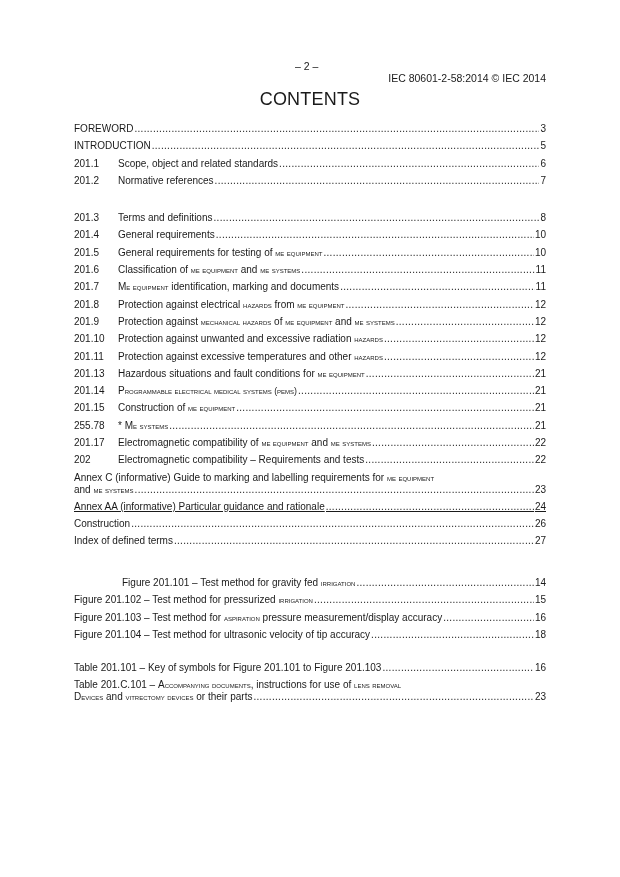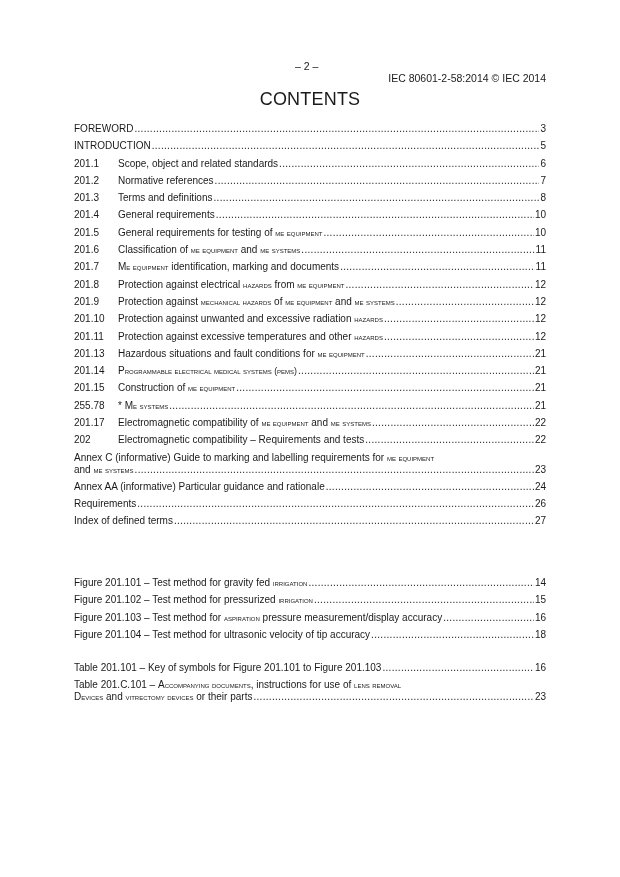--- a/index.html
+++ b/index.html
@@ -52,21 +52,21 @@
       </div>
     </div>
     <div style="height: 17.3px; position: relative;">
       <div class="entry">
         <span class="num">201.2</span>
         <span class="text">Normative references</span>
         <span class="dots"></span>
         <span class="pg">7</span>
       </div>
     </div>
-    <div style="height: 17.3px; position: relative;">
+    <div style="height: 17.3px; position: relative; margin-top: 20px;">
       <div class="entry">
         <span class="num">201.3</span>
         <span class="text">Terms and definitions</span>
         <span class="dots"></span>
         <span class="pg">8</span>
       </div>
     </div>
     <div style="height: 17.3px; position: relative;">
       <div class="entry">
         <span class="num">201.4</span>
@@ -182,44 +182,44 @@
     <div style="height: 29px; position: relative;">
       <div class="entry">
         <span class="text">Annex C (informative)  Guide to marking and labelling requirements for <span class="sc">ME EQUIPMENT</span></span>
       </div>
       <div class="entry">
         <span class="text">and <span class="sc">ME SYSTEMS</span></span>
         <span class="dots"></span>
         <span class="pg">23</span>
       </div>
     </div>
-    <div style="height: 17.3px; position: relative;">
+    <div style="height: 17.3px; position: relative; text-decoration: underline;">
       <div class="entry">
         <span class="text">Annex AA (informative)  Particular guidance and rationale</span>
         <span class="dots"></span>
         <span class="pg">24</span>
       </div>
     </div>
     <div style="height: 17.3px; position: relative;">
       <div class="entry">
-        <span class="text">Requirements</span>
+        <span class="text">Construction</span>
         <span class="dots"></span>
         <span class="pg">26</span>
       </div>
     </div>
     <div style="height: 17.3px; position: relative;">
       <div class="entry">
         <span class="text">Index of defined terms</span>
         <span class="dots"></span>
         <span class="pg">27</span>
       </div>
     </div>
   </div>
 <div class="toc" id="toc-figures" style="top:577px;">
-    <div style="height: 17.3px; position: relative;">
+    <div style="height: 17.3px; position: relative; margin-left: 48px;">
       <div class="entry">
         <span class="text">Figure 201.101 – Test method for gravity fed <span class="sc">IRRIGATION</span></span>
         <span class="dots"></span>
         <span class="pg">14</span>
       </div>
     </div>
     <div style="height: 17.3px; position: relative;">
       <div class="entry">
         <span class="text">Figure 201.102 – Test method for pressurized <span class="sc">IRRIGATION</span></span>
         <span class="dots"></span>

